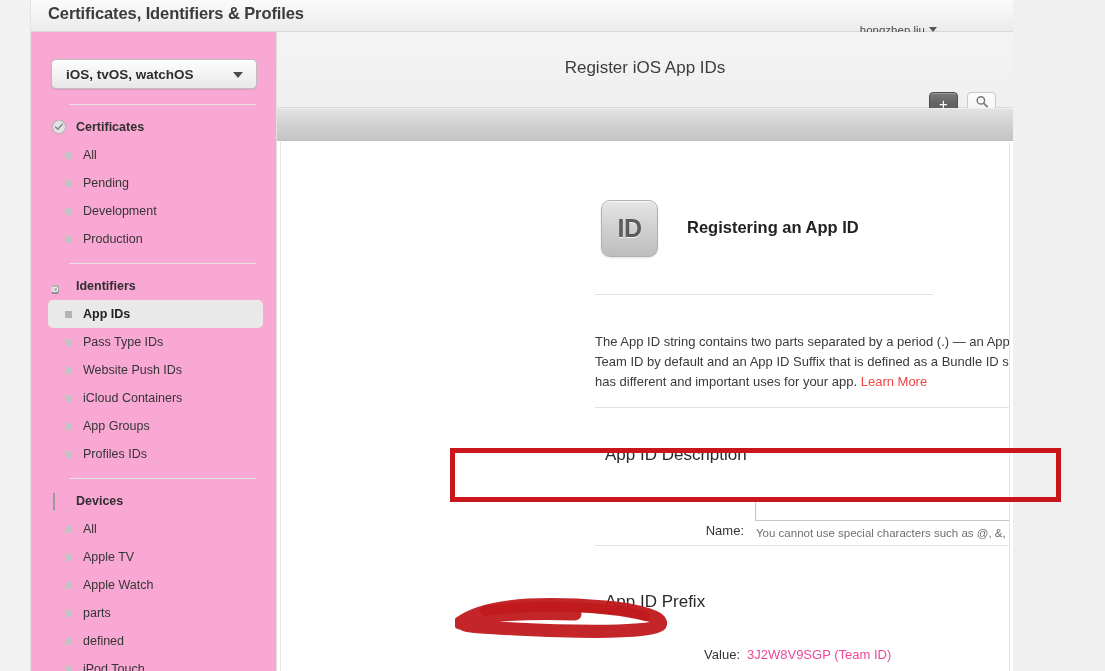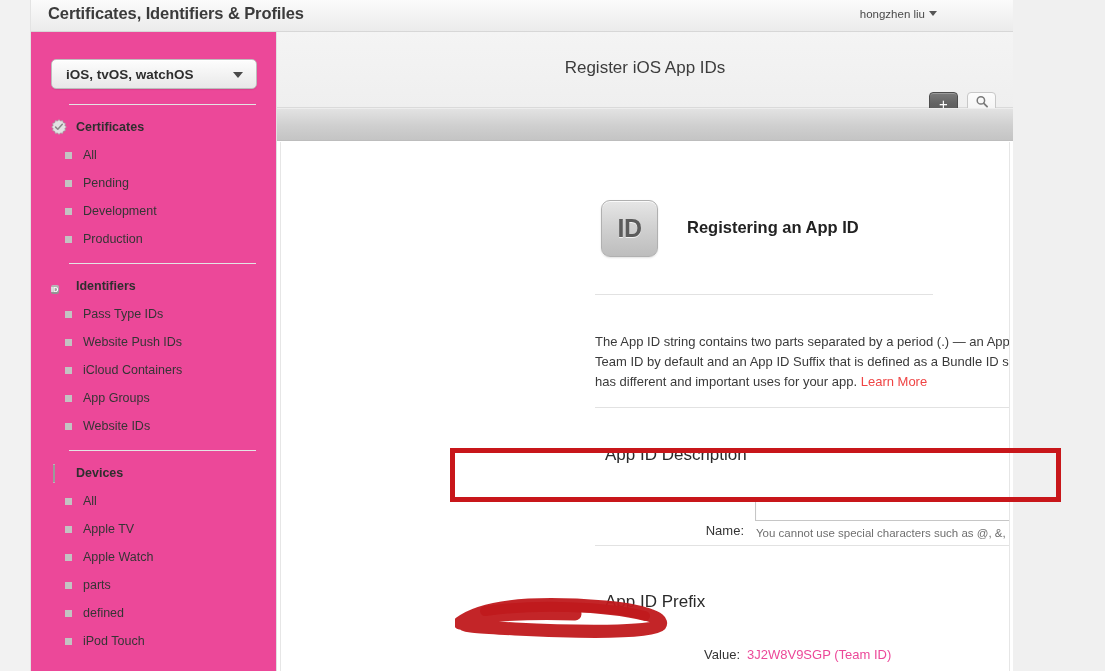--- a/index.html
+++ b/index.html
@@ -70,21 +70,21 @@
     top: 4px;
     font-size: 16.5px;
     font-weight: bold;
     color: #3b3b3b;
     letter-spacing: -0.1px;
     white-space: nowrap;
   }
   .topbar-user {
     position: absolute;
     right: 76px;
-    top: 8px;
+    top: 24px;
     font-size: 11.5px;
     color: #4a4a4a;
     white-space: nowrap;
   }
   .caret-down {
     display: inline-block;
     width: 0; height: 0;
     margin-left: 4px;
     vertical-align: 2px;
     border-left: 4px solid transparent;
@@ -92,21 +92,21 @@
     border-top: 5px solid #555;
   }
 
   
   .sidebar {
     position: absolute;
     left: 31px;
     top: 32px;
     width: 246px;
     height: 639px;
-    background: #ec4899;
+    background: #f9a8d4;
     border-right: 1px solid #e0e0e0;
     box-sizing: border-box;
   }
 
   .platform-select {
     position: absolute;
     left: 20px;
     top: 27px;
     width: 206px;
     height: 30px;
@@ -517,39 +517,43 @@
       <div style="height:10px"></div>
       <div class="nav-divider"></div>
 
       <div class="nav-group">
         <div class="nav-group-head">
           <span class="grp-icon">
             <span class="icon-idbadge">ID</span>
           </span>
           <span class="nav-group-title">Identifiers</span>
         </div>
+        <div class="nav-item selected">
+          <span class="nav-bullet"></span>
+          <span class="nav-label">App IDs</span>
+        </div>
         <div class="nav-item">
           <span class="nav-bullet"></span>
           <span class="nav-label">Pass Type IDs</span>
         </div>
         <div class="nav-item">
           <span class="nav-bullet"></span>
           <span class="nav-label">Website Push IDs</span>
         </div>
         <div class="nav-item">
           <span class="nav-bullet"></span>
           <span class="nav-label">iCloud Containers</span>
         </div>
         <div class="nav-item">
           <span class="nav-bullet"></span>
           <span class="nav-label">App Groups</span>
         </div>
         <div class="nav-item">
           <span class="nav-bullet"></span>
-          <span class="nav-label">Website IDs</span>
+          <span class="nav-label">Profiles IDs</span>
         </div>
       </div>
 
       <div style="height:10px"></div>
       <div class="nav-divider"></div>
 
       <div class="nav-group">
         <div class="nav-group-head">
           <span class="grp-icon">
             <span class="icon-device"></span>

